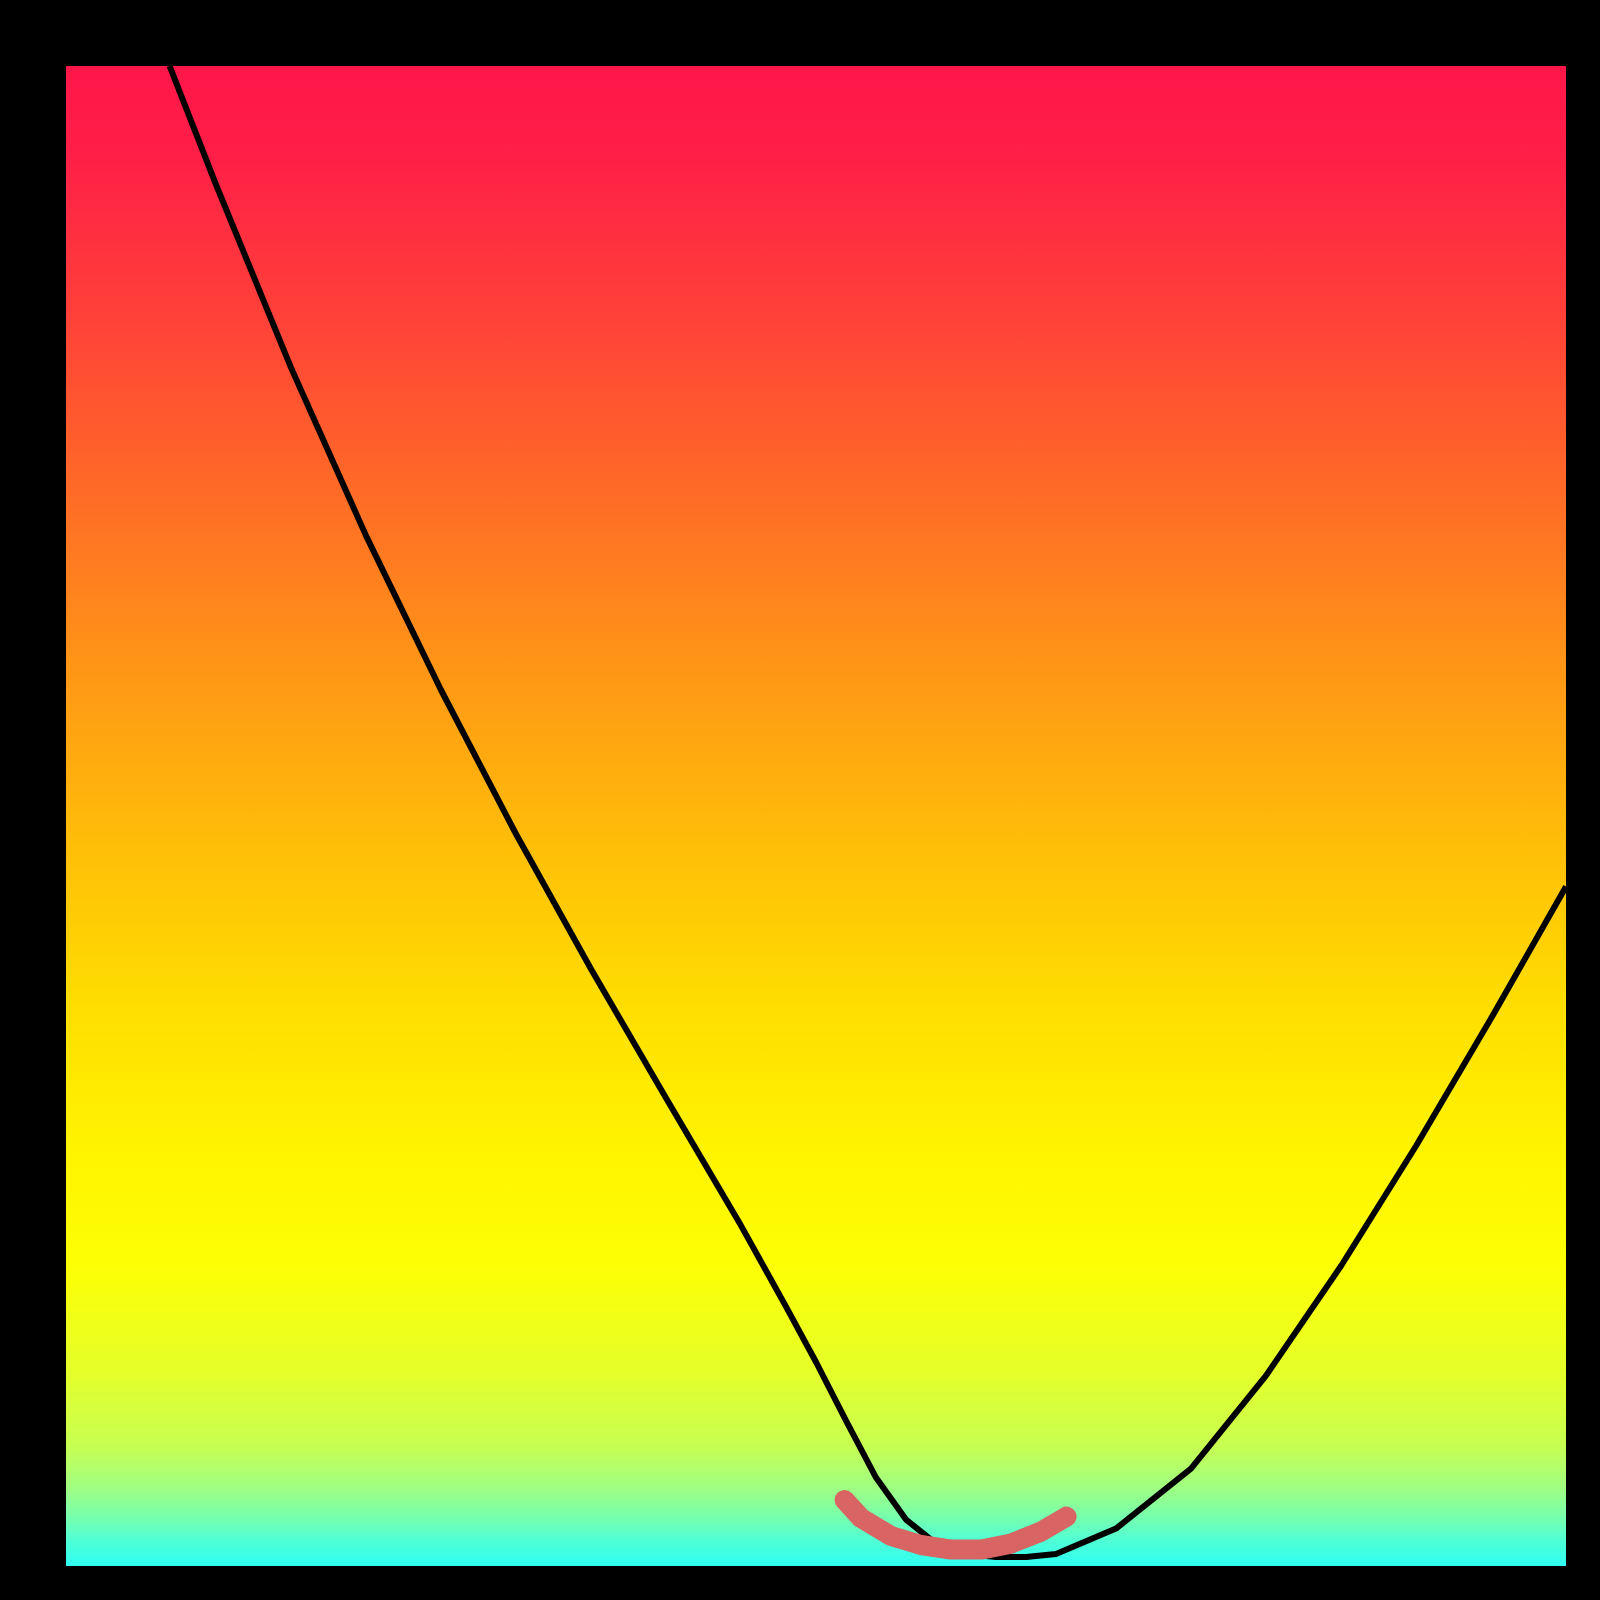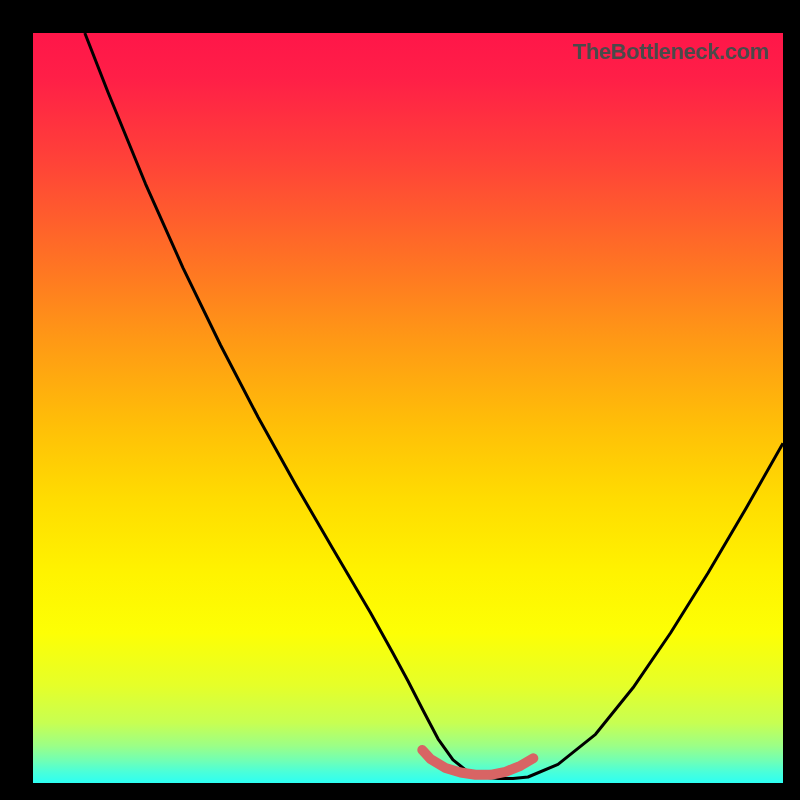--- a/index.html
+++ b/index.html
@@ -63,15 +63,14 @@
 
 <div class="frame">
   <div class="plot">
     <div class="gradient"></div>
 
     <svg class="lines" viewBox="0 0 750 750" preserveAspectRatio="none">
       <path id="main-curve" fill="none" stroke="#000000" stroke-width="3" stroke-linejoin="round" d="M51.8 0.0 L75.0 59.3 L112.5 150.8 L150.0 234.8 L187.5 312.0 L225.0 384.0 L262.5 451.5 L300.0 516.0 L337.5 579.8 L360.0 620.3 L375.0 648.0 L390.0 677.3 L405.0 705.8 L420.0 726.8 L435.0 738.8 L450.0 744.0 L465.0 745.5 L480.0 745.5 L495.0 744.0 L525.0 731.3 L562.5 701.3 L600.0 654.8 L637.5 600.0 L675.0 540.0 L712.5 476.3 L750.0 410.3"></path>
       <path id="accent-curve" fill="none" stroke="#d86464" stroke-width="10" stroke-linecap="round" stroke-linejoin="round" d="M389.3 717.0 L397.5 726.0 L412.5 735.0 L427.5 739.5 L442.5 741.8 L457.5 741.8 L472.5 738.8 L487.5 732.8 L500.3 725.3"></path>
     </svg>
 
-    <div class="watermark">TheBottleneck.com</div>
   </div>
 </div>
 
 </body></html>

